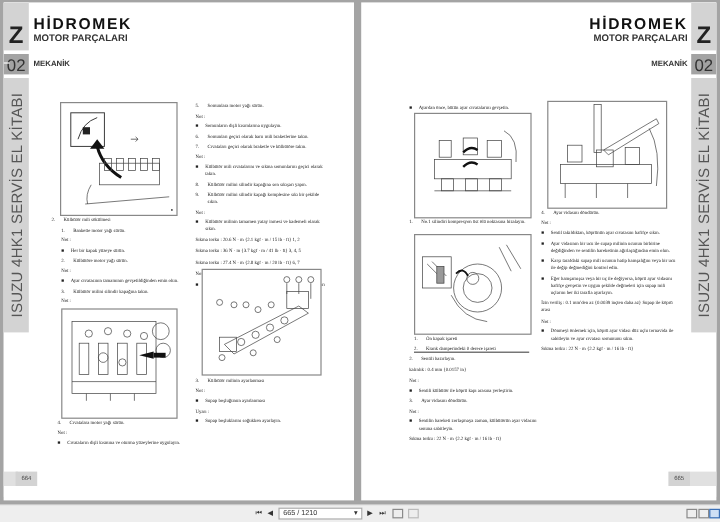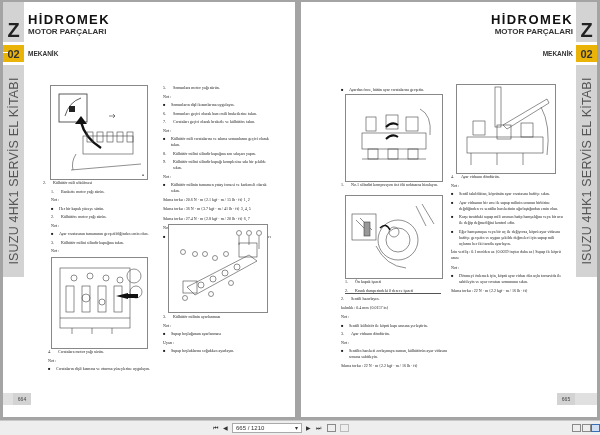--- a/index.html
+++ b/index.html
@@ -20,22 +20,22 @@
     background:#fff;
   }
   .page.left .side-tab { left:0; }
   .page.right .side-tab { right:0; }
   .tab-z {
     position:absolute; top:0; width:21px; height:40px; background:#d3d3d3;
     font-family:"Liberation Sans", sans-serif; font-weight:bold; font-size:20px; color:#222;
     display:flex; align-items:flex-end; justify-content:center; padding-bottom:0;
   }
   .tab-02 {
-    position:absolute; top:43px; width:21px; height:17px; background:#eab308;
-    font-family:"Liberation Sans", sans-serif; font-weight:bold; font-size:11px; color:#333;
+    position:absolute; top:43px; width:21px; height:17px; background:#a3a3a3;
+    font-family:"Liberation Sans", sans-serif; font-weight:normal; font-size:14px; color:#333;
     display:flex; align-items:center; justify-content:center;
   }
   .tab-strip {
     position:absolute; top:63px; width:21px; height:212px; background:#d3d3d3;
   }
   .tab-strip span {
     position:absolute; white-space:nowrap;
     font-family:"Liberation Sans", sans-serif; font-size:12.5px; color:#555; letter-spacing:0.2px;
   }
   .page.left .tab-strip span {

